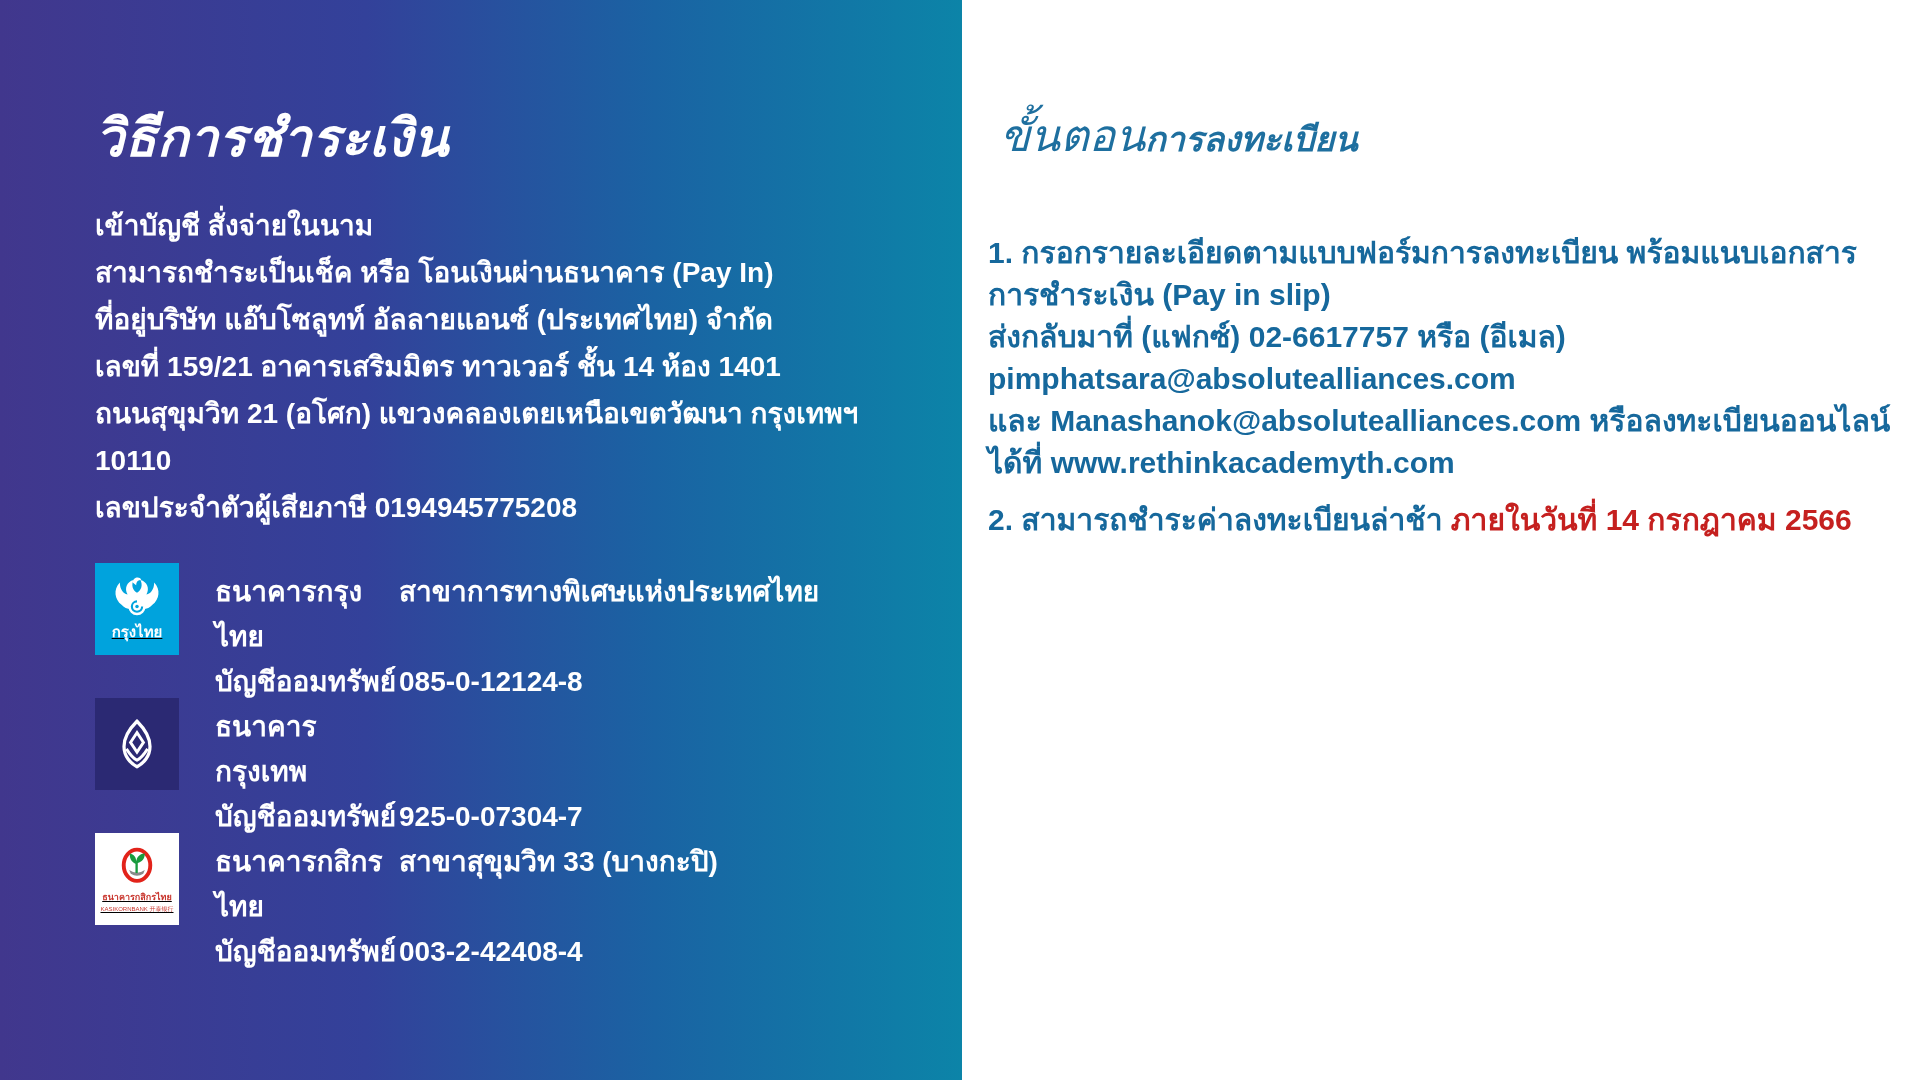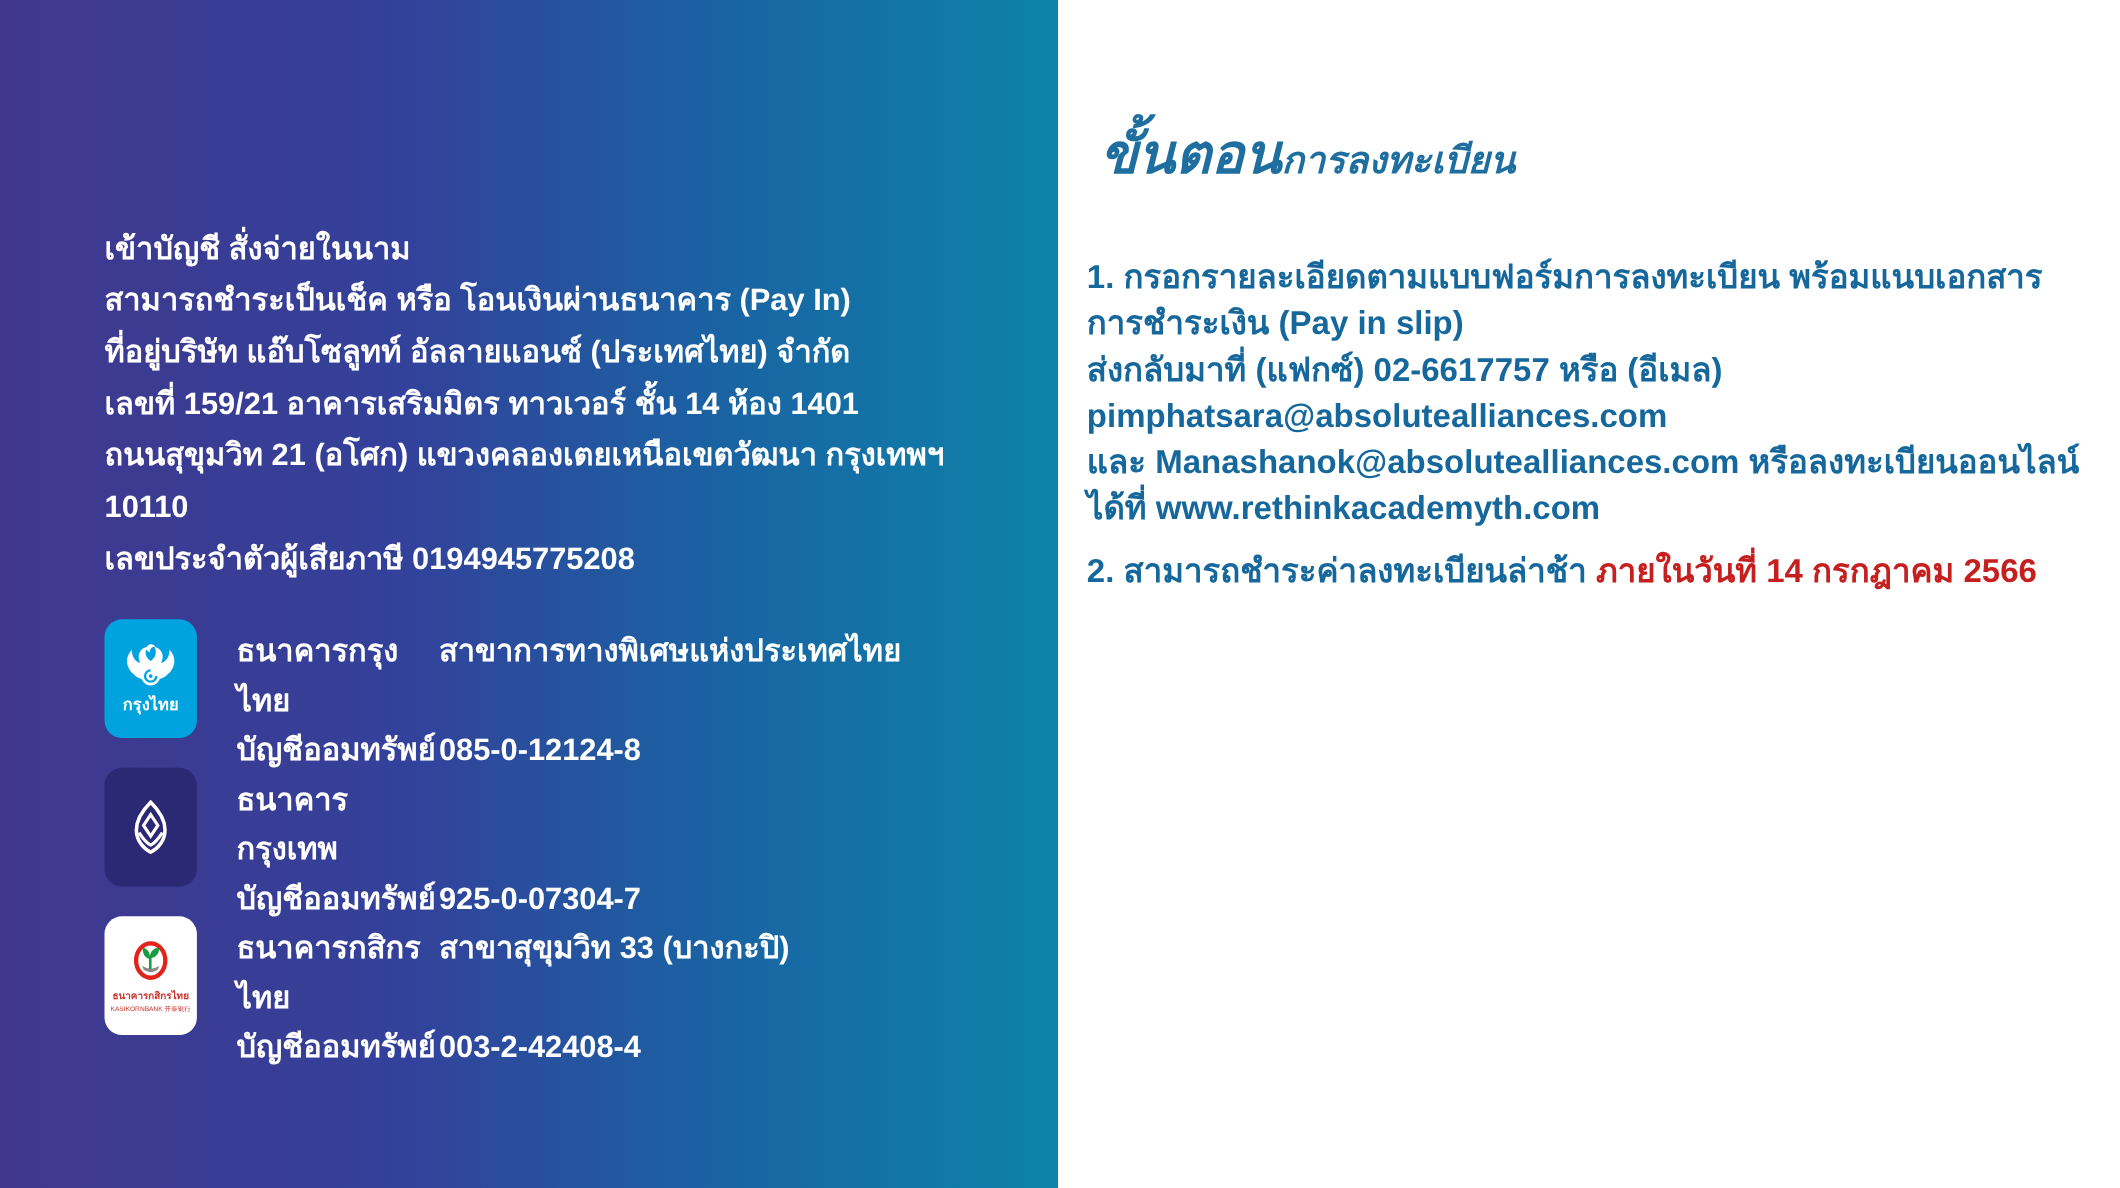--- a/index.html
+++ b/index.html
@@ -8,53 +8,54 @@
 
   
   .left-panel { position:absolute; left:0; top:0; width:962px; height:1080px;
     background:linear-gradient(90deg, #41378D 0%, #33419A 38%, #1A63A3 68%, #0C84A8 100%); }
   .left-title { position:absolute; left:95px; top:96px; font-size:52px; font-weight:bold;
     font-style:italic; color:#ffffff; letter-spacing:0.5px; }
   .pay-info { position:absolute; left:95px; top:202px; width:830px; font-size:28px;
     font-weight:bold; color:#ffffff; line-height:47px; }
 
   .bank-row { position:absolute; left:95px; display:flex; align-items:flex-start; }
-  .bank-logo { width:84px; height:108px; border-radius:16px; display:flex; flex-direction:column;
-    align-items:center; justify-content:center; flex-shrink:0; overflow:hidden; }
+  .bank-logo { width:84px; height:92px; border-radius:0; display:flex; flex-direction:column;
+    align-items:center; justify-content:center; flex-shrink:0; overflow:hidden;text-decoration:underline; }
   .bank-logo.kt   { background:#00A3DD; }
   .bank-logo.bbl  { background:#2B2973; }
   .bank-logo.kbank{ background:#ffffff; }
   .kt-label { color:#ffffff; font-size:15px; font-weight:bold; margin-top:-2px; }
   .kbank-label { color:#C8342C; font-size:9px; font-weight:bold; margin-top:2px; white-space:nowrap; }
   .kbank-sub { color:#C8342C; font-size:6px; margin-top:1px; white-space:nowrap; }
 
   .bank-text { margin-left:36px; padding-top:6px; font-size:28px; font-weight:bold;
     color:#ffffff; line-height:45px; }
   .bank-line { display:flex; }
   .bank-col1 { width:184px; flex-shrink:0; }
   .bank-col2 { white-space:nowrap; }
 
   
   .right-panel { position:absolute; left:962px; top:0; width:965px; height:1080px; background:#ffffff; }
   .right-title { position:absolute; left:38px; top:100px; display:flex; align-items:baseline;
     color:#1E6F9F; font-style:italic; }
-  .right-title .big { font-size:50px; font-weight:bold; }
+  .right-title .big { font-size:44px; font-weight:normal; }
   .right-title .small { font-size:34px; font-weight:bold; }
 
   .steps { position:absolute; left:26px; top:232px; width:905px; color:#16689C;
     font-size:30px; font-weight:bold; line-height:42px; }
   .step { margin-bottom:15px; }
   .red { color:#C5201F; }
 </style>
 </head>
 <body>
 
 <div class="page">
 
   <div class="left-panel">
+    <div class="left-title">วิธีการชำระเงิน</div>
 
     <div class="pay-info">
       <div>เข้าบัญชี สั่งจ่ายในนาม</div>
       <div>สามารถชำระเป็นเช็ค หรือ โอนเงินผ่านธนาคาร (Pay In)</div>
       <div>ที่อยู่บริษัท แอ๊บโซลูทท์ อัลลายแอนซ์ (ประเทศไทย) จำกัด</div>
       <div>เลขที่ 159/21 อาคารเสริมมิตร ทาวเวอร์ ชั้น 14  ห้อง 1401</div>
       <div>ถนนสุขุมวิท 21 (อโศก) แขวงคลองเตยเหนือเขตวัฒนา กรุงเทพฯ 10110</div>
       <div>เลขประจำตัวผู้เสียภาษี 0194945775208</div>
     </div>
 

